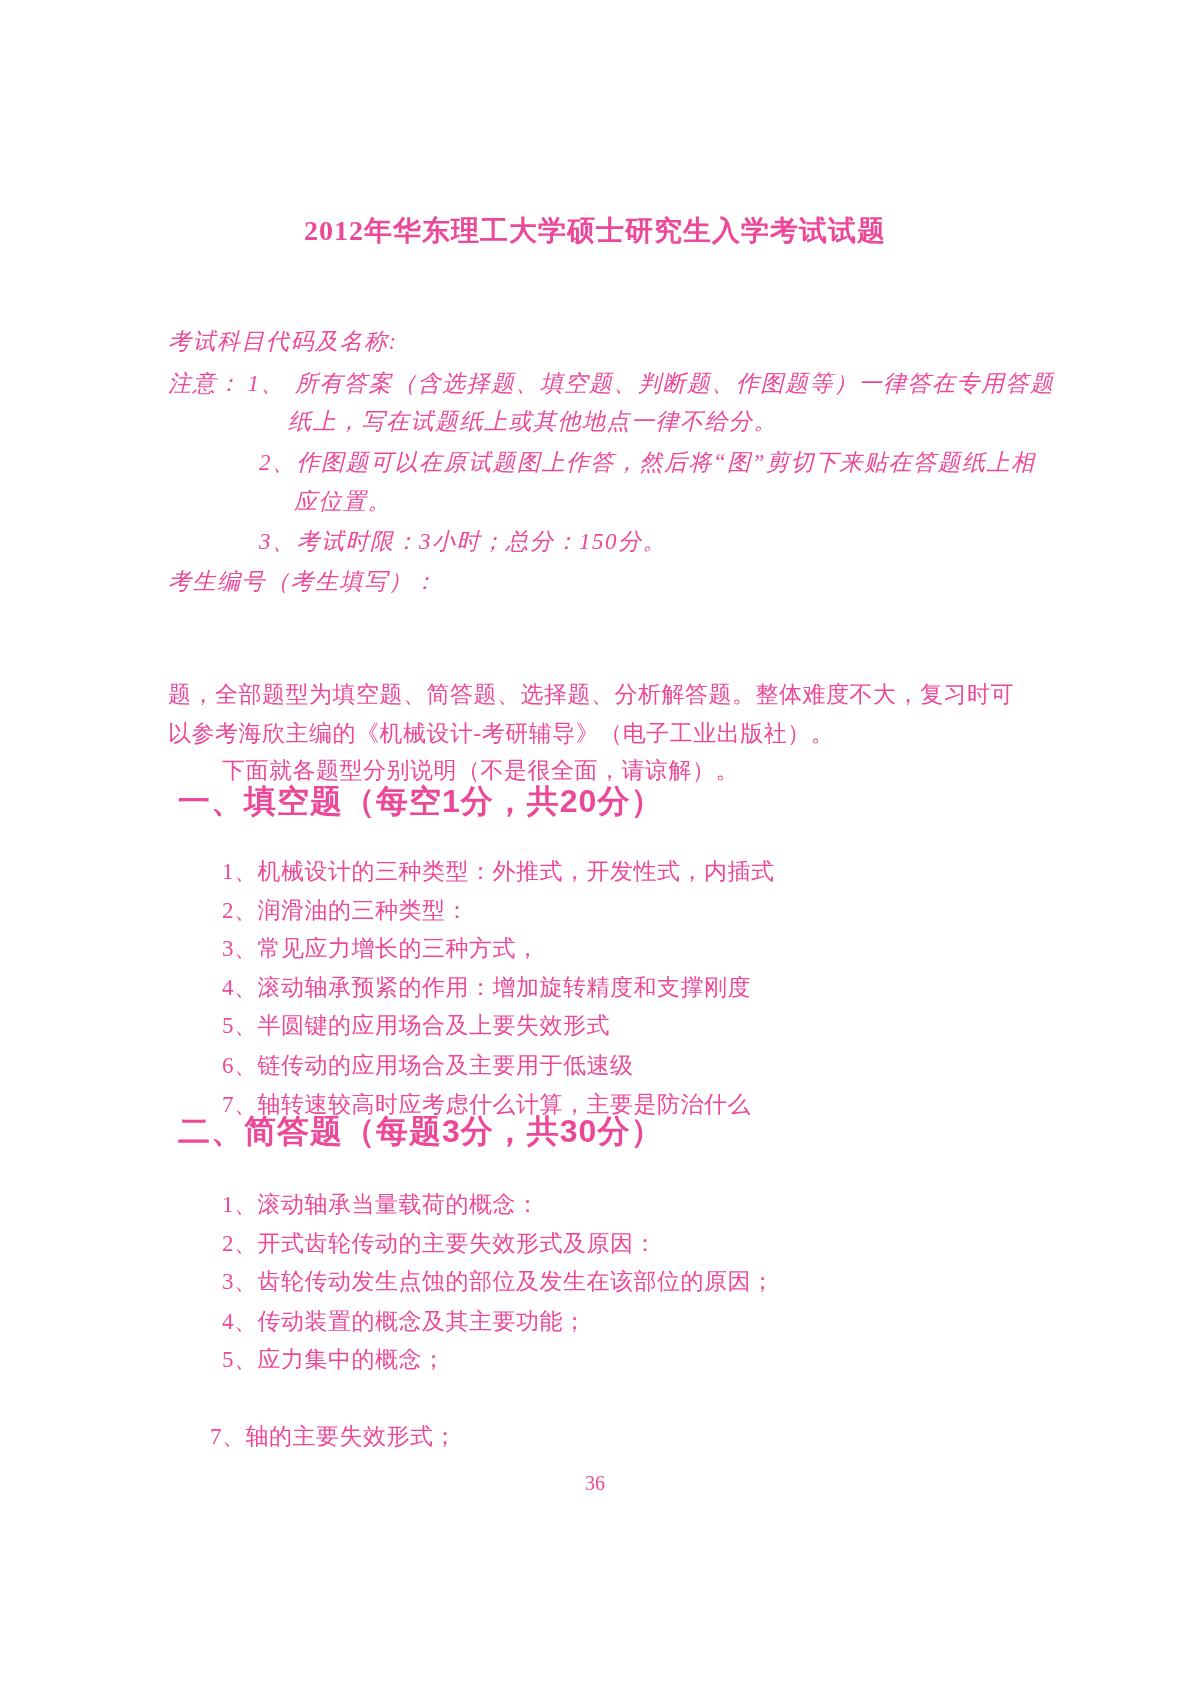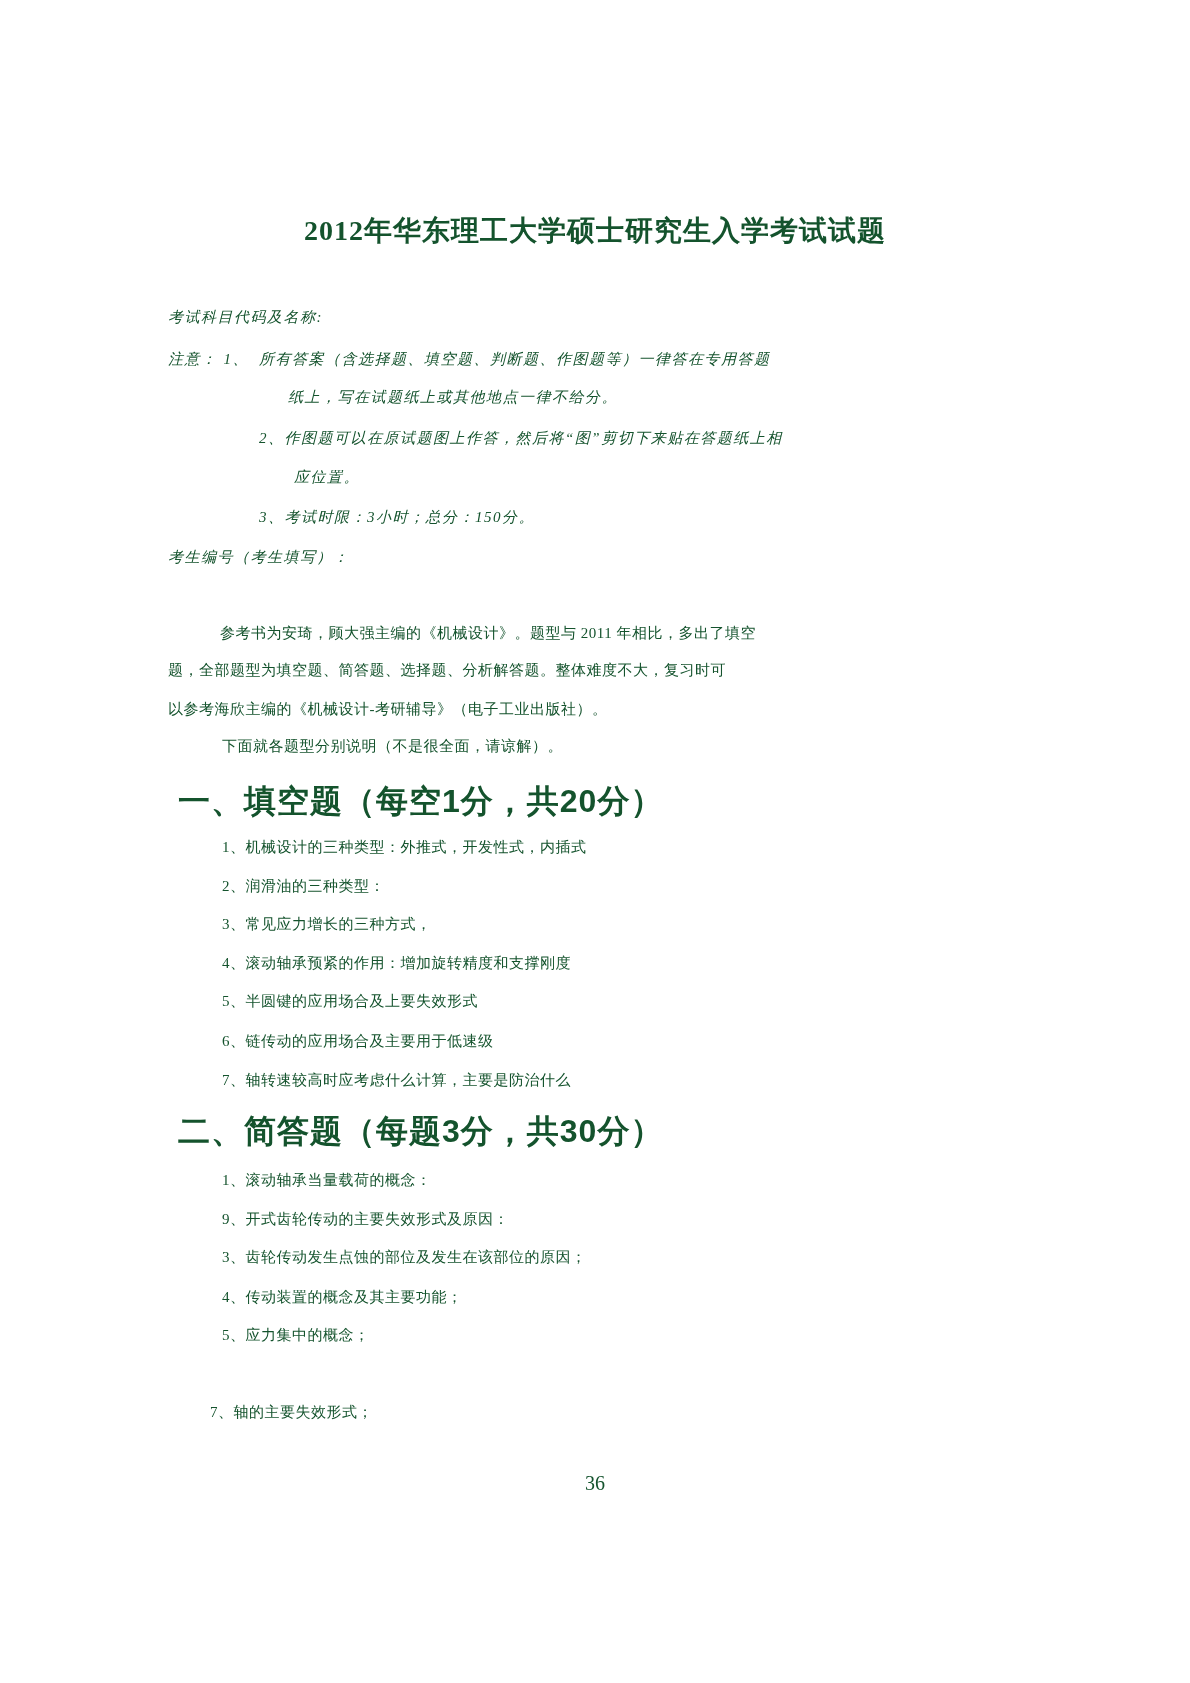--- a/index.html
+++ b/index.html
@@ -5,30 +5,31 @@
   * { margin: 0; padding: 0; box-sizing: border-box; }
   html, body { background: #e8e8e8; }
   body { font-family: "Liberation Serif", "DejaVu Serif", serif; }
 
   .page {
     position: relative;
     width: 1190px;
     height: 1683px;
     margin: 0 auto;
     background: #ffffff;
-    color: #14532d;
+    color: #ec4899;
     overflow: hidden;
   }
 
   .line {
     position: absolute;
     white-space: nowrap;
-    font-size: 15px;
+    font-size: 23px;
     line-height: 30px;
     letter-spacing: 0.5px;
+    margin-top: 25px;
   }
 
   .doc-title {
     position: absolute;
     top: 212px;
     left: 0;
     width: 100%;
     text-align: center;
     font-size: 28px;
     font-weight: 700;
@@ -83,39 +84,38 @@
   </div>
 
   <div class="line kai" style="top:462px; left:294px;">应位置。</div>
 
   <div class="line kai" style="top:502px; left:259px;">
     <span>3、</span><span>考试时限：3小时；总分：150分。</span>
   </div>
 
   <div class="line kai" style="top:542px; left:168px;font-family:Liberation Serif, serif;">考生编号（考生填写）：</div>
 
-  <div class="line" style="top:618px; left:220px;">参考书为安琦，顾大强主编的《机械设计》。题型与 2011 年相比，多出了填空</div>
   <div class="line" style="top:655px; left:168px;">题，全部题型为填空题、简答题、选择题、分析解答题。整体难度不大，复习时可</div>
   <div class="line" style="top:694px; left:168px;">以参考海欣主编的《机械设计-考研辅导》（电子工业出版社）。</div>
   <div class="line" style="top:731px; left:222px;">下面就各题型分别说明（不是很全面，请谅解）。</div>
 
   <div class="section-heading" style="top:780px; left:178px;">一、填空题（每空1分，共20分）</div>
 
   <div class="line" style="top:832px; left:222px;">1、机械设计的三种类型：外推式，开发性式，内插式</div>
   <div class="line" style="top:871px; left:222px;">2、润滑油的三种类型：</div>
   <div class="line" style="top:909px; left:222px;">3、常见应力增长的三种方式，</div>
   <div class="line" style="top:948px; left:222px;">4、滚动轴承预紧的作用：增加旋转精度和支撑刚度</div>
   <div class="line" style="top:986px; left:222px;">5、半圆键的应用场合及上要失效形式</div>
   <div class="line" style="top:1026px; left:222px;">6、链传动的应用场合及主要用于低速级</div>
   <div class="line" style="top:1065px; left:222px;">7、轴转速较高时应考虑什么计算，主要是防治什么</div>
 
   <div class="section-heading" style="top:1110px; left:178px;">二、简答题（每题3分，共30分）</div>
 
   <div class="line" style="top:1165px; left:222px;">1、滚动轴承当量载荷的概念：</div>
-  <div class="line" style="top:1204px; left:222px;">9、开式齿轮传动的主要失效形式及原因：</div>
+  <div class="line" style="top:1204px; left:222px;">2、开式齿轮传动的主要失效形式及原因：</div>
   <div class="line" style="top:1242px; left:222px;">3、齿轮传动发生点蚀的部位及发生在该部位的原因；</div>
   <div class="line" style="top:1282px; left:222px;">4、传动装置的概念及其主要功能；</div>
   <div class="line" style="top:1320px; left:222px;">5、应力集中的概念；</div>
   <div class="line" style="top:1397px; left:210px;">7、轴的主要失效形式；</div>
 
   <div class="page-number">36</div>
 
 </div>
 
 </body></html>

